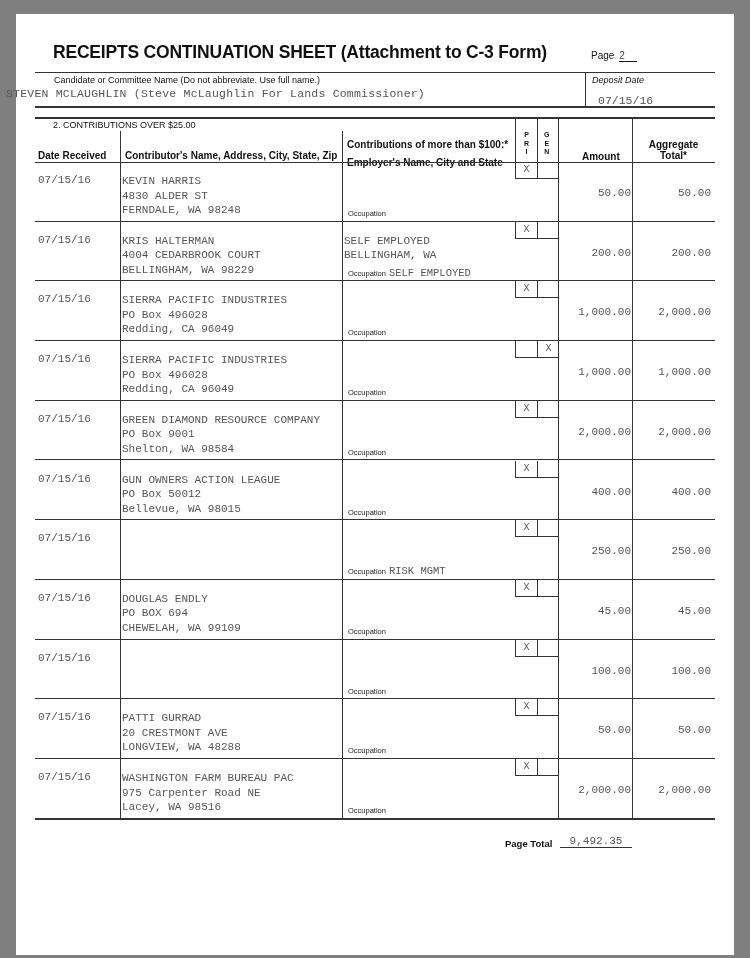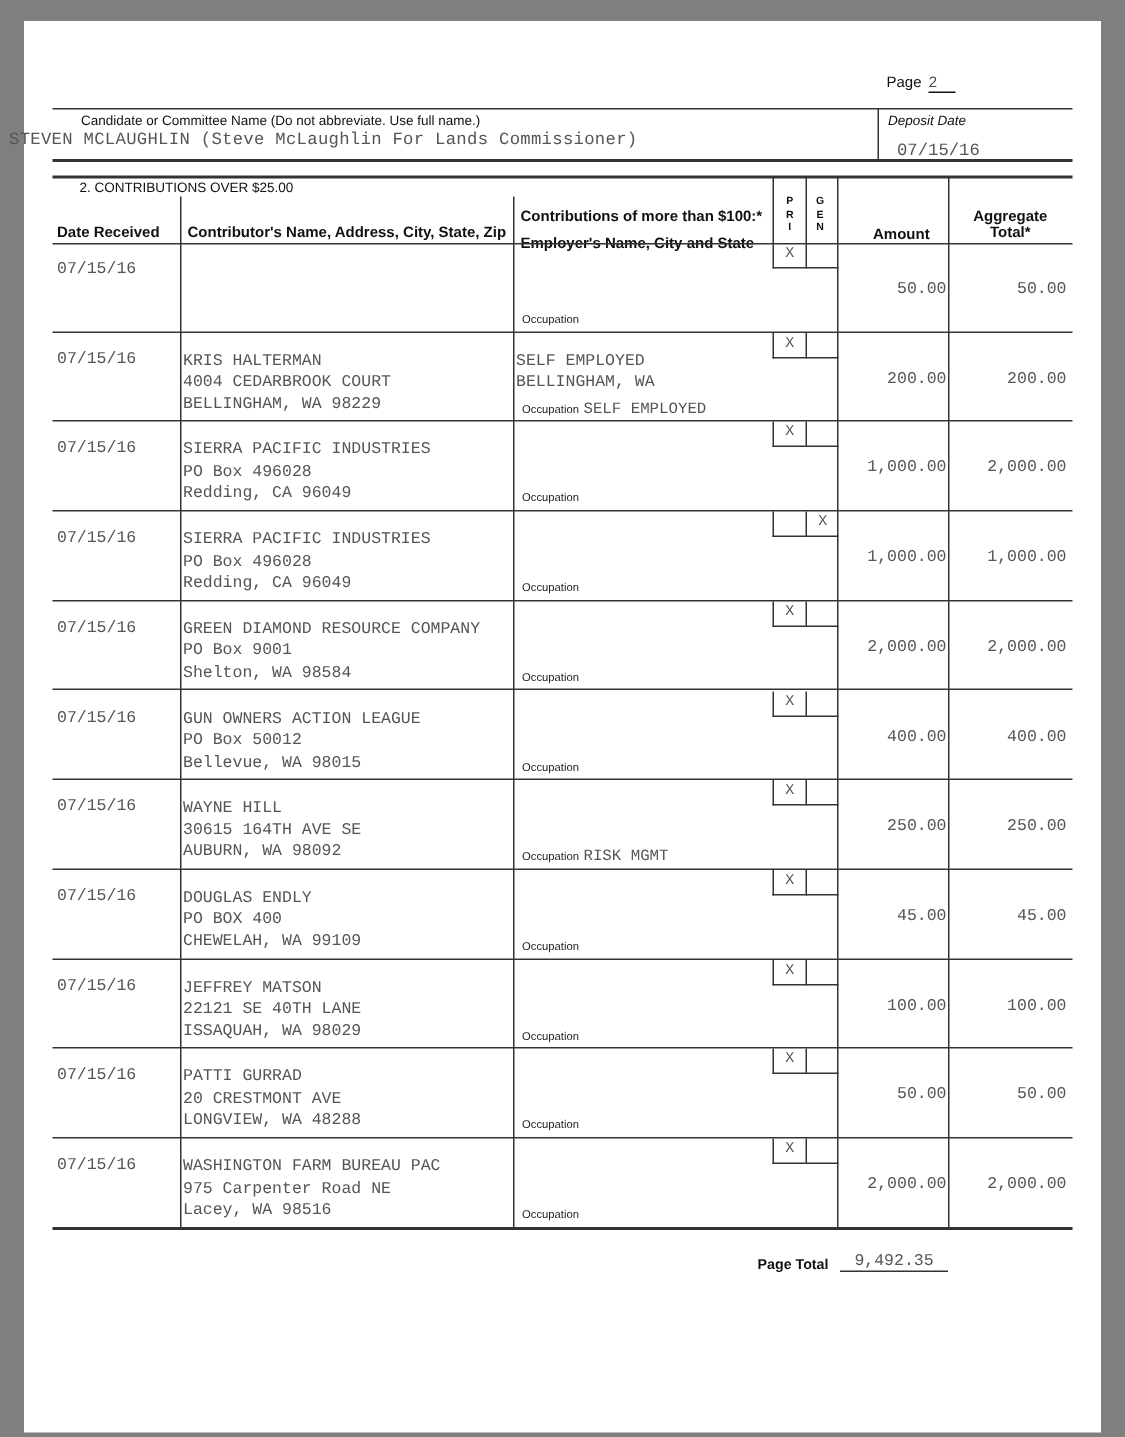--- a/index.html
+++ b/index.html
@@ -33,20 +33,21 @@
   .cell-occ .occ-val { font-family: "Liberation Mono", monospace; color: #555; font-size: 10.5px; margin-left: 3px; }
   .pri-box { position: absolute; width: 21px; height: 16px; border-left: 1px solid #333; border-bottom: 1px solid #333; text-align: center; font-family: "Liberation Mono", monospace; color: #555; font-size: 10px; line-height: 16px; }
   .gen-box { position: absolute; width: 21px; height: 16px; border-left: 1px solid #333; border-bottom: 1px solid #333; text-align: center; font-family: "Liberation Mono", monospace; color: #555; font-size: 10px; line-height: 16px; }
   .amt { position: absolute; text-align: right; }
 </style>
 </head>
 <body>
 
 <div class="sheet">
 
+  <div class="abs title">RECEIPTS CONTINUATION SHEET (Attachment to C-3 Form)</div>
   <div class="abs page-lbl">
     <span>Page</span>
     <span class="page-num">2</span>
   </div>
 
   <div class="hline" style="left:19px; top:58px; width:680px;"></div>
   <div class="vline" style="left:569px; top:58px; height:35px;"></div>
   <div class="hline thick" style="left:19px; top:92px; width:680px;"></div>
 
   <div class="abs small-lbl" style="left:38px; top:61px;">Candidate or Committee Name (Do not abbreviate.  Use full name.)</div>
@@ -80,20 +81,25 @@
   </div>
   <div class="abs hdr" style="left:566px; top:138px;">Amount</div>
   <div class="abs hdr" style="left:616px; top:126px; width:83px; text-align:center;">Aggregate</div>
   <div class="abs hdr" style="left:616px; top:137px; width:83px; text-align:center;">Total*</div>
 
   <div class="hline" style="left:19px; top:148px; width:680px;"></div>
 
   <div id="rows">
       <div class="row" style="top: 148px; height: 59.7px;">
     <div class="cell-date mono">07/15/16</div>
+    <div class="cell-contrib mono">
+      <div>KEVIN HARRIS</div>
+      <div>4830 ALDER ST</div>
+      <div>FERNDALE, WA 98248</div>
+    </div>
     <div class="cell-emp mono">
       <div></div>
       <div></div>
     </div>
     <div class="cell-occ" style="top:45px;">
       <span>Occupation</span><span class="occ-val"></span>
     </div>
     <div class="pri-box" style="left:480px; top:0px;">X</div>
     <div class="gen-box" style="left:502px; top:0px;"></div>
     <div class="amt mono" style="left:527px; width:69px; top:25px;">50.00</div>
@@ -195,61 +201,51 @@
       <span>Occupation</span><span class="occ-val"></span>
     </div>
     <div class="pri-box" style="left:480px; top:0px;">X</div>
     <div class="gen-box" style="left:502px; top:0px;"></div>
     <div class="amt mono" style="left:527px; width:69px; top:25px;">400.00</div>
     <div class="amt mono" style="left:601px; width:75px; top:25px;">400.00</div>
     <div class="hline" style="left: 0px; width: 680px; top: 58.7px;"></div>
   </div>
       <div class="row" style="top: 506.2px; height: 59.7px;">
     <div class="cell-date mono">07/15/16</div>
-    <div class="cell-contrib mono">
-      <div>WAYNE HILL</div>
-      <div>30615  164TH AVE SE</div>
-      <div>AUBURN, WA 98092</div>
-    </div>
     <div class="cell-occ" style="top:45px;">
       <span>Occupation</span><span class="occ-val">RISK MGMT</span>
     </div>
     <div class="pri-box" style="left:480px; top:0px;">X</div>
     <div class="gen-box" style="left:502px; top:0px;"></div>
     <div class="amt mono" style="left:527px; width:69px; top:25px;">250.00</div>
     <div class="amt mono" style="left:601px; width:75px; top:25px;">250.00</div>
     <div class="hline" style="left: 0px; width: 680px; top: 58.7px;"></div>
   </div>
       <div class="row" style="top: 565.9px; height: 59.7px;">
     <div class="cell-date mono">07/15/16</div>
     <div class="cell-contrib mono">
       <div>DOUGLAS ENDLY</div>
-      <div>PO BOX 400</div>
+      <div>PO BOX 694</div>
       <div>CHEWELAH, WA 99109</div>
     </div>
     <div class="cell-emp mono">
       <div></div>
       <div></div>
     </div>
     <div class="cell-occ" style="top:45px;">
       <span>Occupation</span><span class="occ-val"></span>
     </div>
     <div class="pri-box" style="left:480px; top:0px;">X</div>
     <div class="gen-box" style="left:502px; top:0px;"></div>
     <div class="amt mono" style="left:527px; width:69px; top:25px;">45.00</div>
     <div class="amt mono" style="left:601px; width:75px; top:25px;">45.00</div>
     <div class="hline" style="left: 0px; width: 680px; top: 58.7px;"></div>
   </div>
       <div class="row" style="top: 625.6px; height: 59.7px;">
     <div class="cell-date mono">07/15/16</div>
-    <div class="cell-contrib mono">
-      <div>JEFFREY MATSON</div>
-      <div>22121 SE 40TH LANE</div>
-      <div>ISSAQUAH, WA 98029</div>
-    </div>
     <div class="cell-emp mono">
       <div></div>
       <div></div>
     </div>
     <div class="cell-occ" style="top:45px;">
       <span>Occupation</span><span class="occ-val"></span>
     </div>
     <div class="pri-box" style="left:480px; top:0px;">X</div>
     <div class="gen-box" style="left:502px; top:0px;"></div>
     <div class="amt mono" style="left:527px; width:69px; top:25px;">100.00</div>

